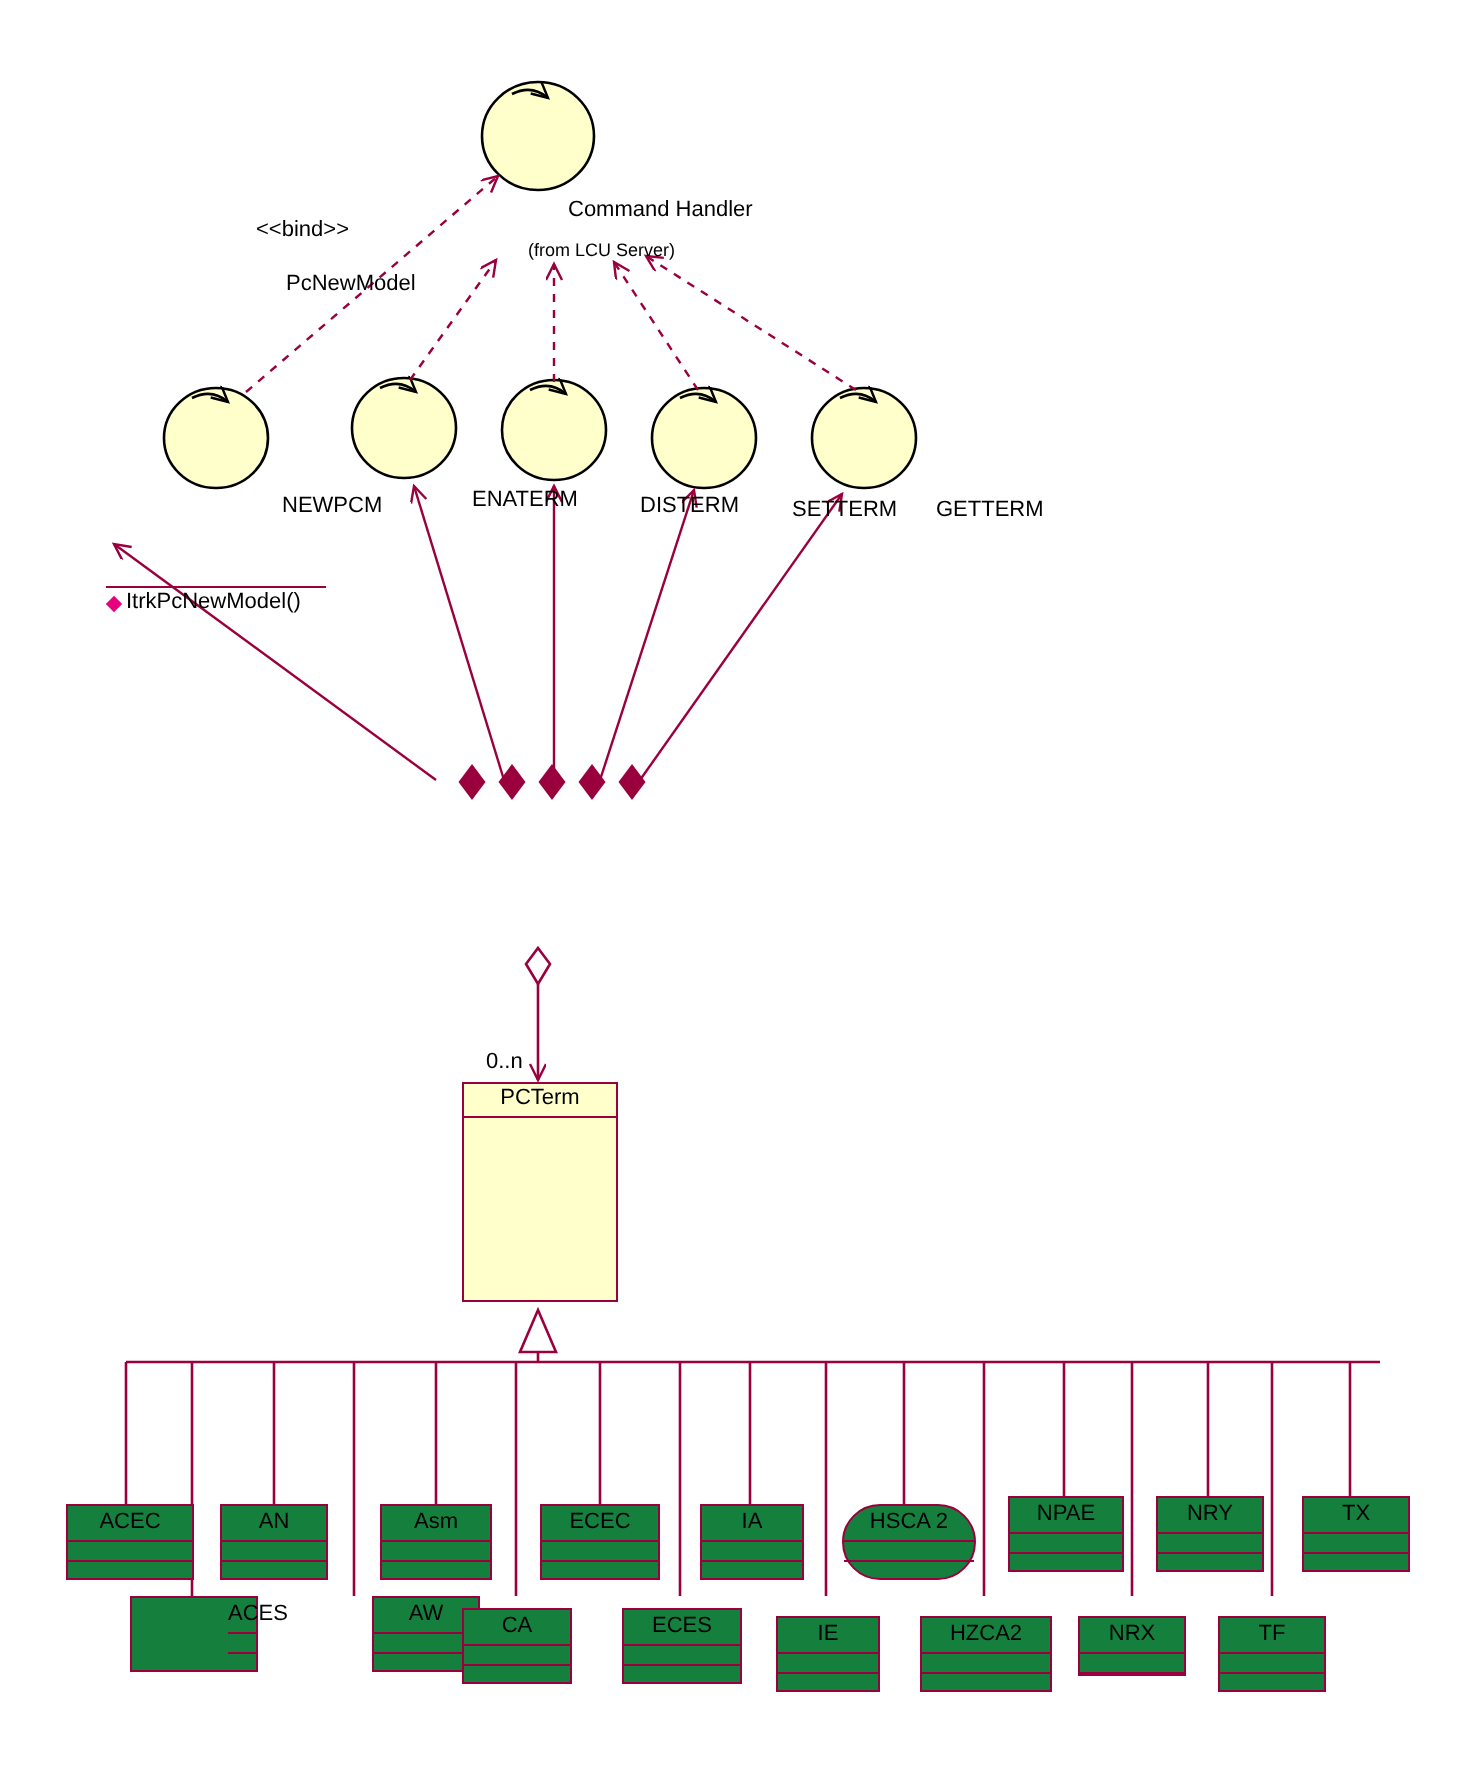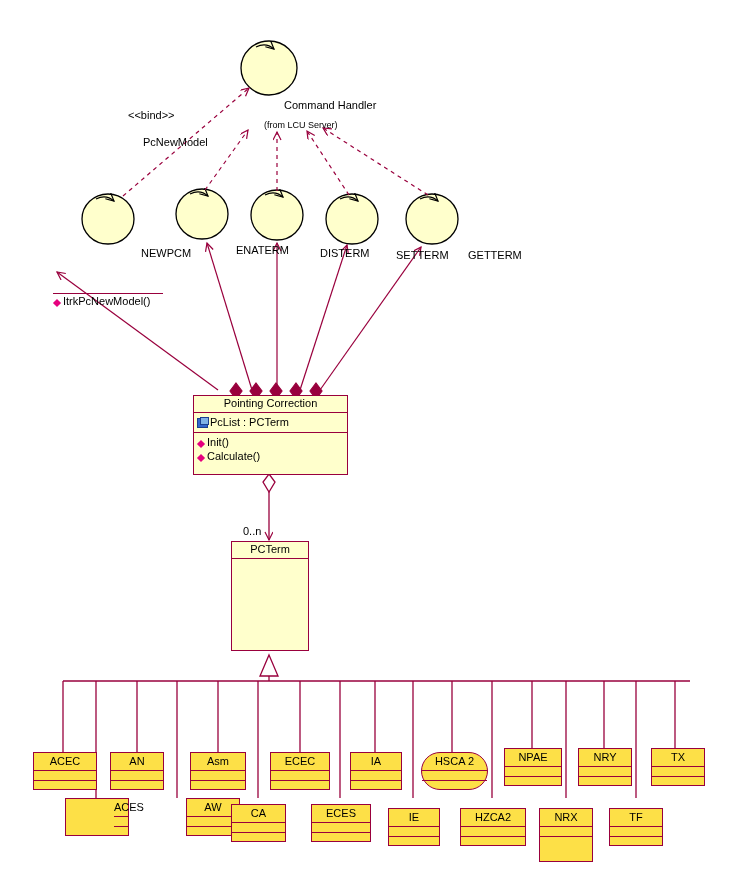--- a/index.html
+++ b/index.html
@@ -26,21 +26,21 @@
   .ico{display:inline-block;width:9px;height:9px;vertical-align:-1px;margin-right:1px;
        position:relative;top:1px;}
   .ico.opd{display:inline-block;width:8px;height:8px;background:#e6007e;
            transform:rotate(45deg) scale(.72);margin-right:2px;position:relative;top:1px;}
   .ico.attr{display:inline-block;width:9px;height:8px;background:#3366cc;
             border:1px solid #1b3f8f;margin-right:2px;position:relative;top:1px;}
   .ico.attr:after{content:"";position:absolute;left:2px;top:-2px;width:7px;height:6px;
             background:#7fb2e5;border:1px solid #1b3f8f;}
 
   
-  .leaf{position:absolute;background:#fde047;border:1px solid #99003d;box-sizing:border-box;}
+  .leaf{position:absolute;background:#15803d;border:1px solid #99003d;box-sizing:border-box;}
   .leaf .t{height:17px;line-height:17px;text-align:center;font-size:11px;
            border-bottom:1px solid #99003d;}
   .leaf .c1{height:9px;border-bottom:1px solid #99003d;}
   .leaf .c2{height:9px;}
 
   
   .iface{position:absolute;font-size:11px;white-space:nowrap;
          border-top:1px solid #99003d;padding-top:1px;}
 </style>
 </head>
@@ -141,36 +141,20 @@
   <div class="uc-label" style="left:141px;top:247px;">NEWPCM</div>
   <div class="uc-label" style="left:236px;top:244px;">ENATERM</div>
   <div class="uc-label" style="left:320px;top:247px;">DISTERM</div>
   <div class="uc-label" style="left:396px;top:249px;">SETTERM</div>
   <div class="uc-label" style="left:468px;top:249px;">GETTERM</div>
 
   <div class="iface" style="left:53px;top:273px;width:110px;margin-top:20px;">
     <span class="ico opd"></span><span>ItrkPcNewModel()</span>
   </div>
 
-  <div class="cls" style="left:193px;top:395px;width:155px;height:80px;">
-    <div class="sec nm">Pointing Correction</div>
-    <div class="sec body">
-      <div class="row">
-        <span class="ico attr"></span><span>PcList : PCTerm</span>
-      </div>
-    </div>
-    <div class="sec body">
-      <div class="row">
-        <span class="ico opd"></span><span>Init()</span>
-      </div>
-      <div class="row">
-        <span class="ico opd"></span><span>Calculate()</span>
-      </div>
-    </div>
-  </div>
 
   <div class="lbl" style="left:243px;top:525px;">0..n</div>
 
   <div class="cls" style="left:231px;top:541px;width:78px;height:110px;">
     <div class="sec nm">PCTerm</div>
     <div class="sec empty"></div>
   </div>
 
   <div class="leaf" style="left:33px;top:752px;width:64px;height:38px;">
     <div class="t">ACEC</div>
@@ -241,21 +225,21 @@
   <div class="leaf" style="left:388px;top:808px;width:52px;height:38px;">
     <div class="t">IE</div>
     <div class="c1"></div>
     <div class="c2"></div>
   </div>
   <div class="leaf" style="left:460px;top:808px;width:66px;height:38px;">
     <div class="t">HZCA2</div>
     <div class="c1"></div>
     <div class="c2"></div>
   </div>
-  <div class="leaf" style="left:539px;top:808px;width:54px;height:54px;">
+  <div class="leaf" style="left:539px;top:808px;width:54px;height:30px;">
     <div class="t">NRX</div>
     <div class="c1"></div>
     <div class="c2"></div>
   </div>
   <div class="leaf" style="left:609px;top:808px;width:54px;height:38px;">
     <div class="t">TF</div>
     <div class="c1"></div>
     <div class="c2"></div>
   </div>
 

